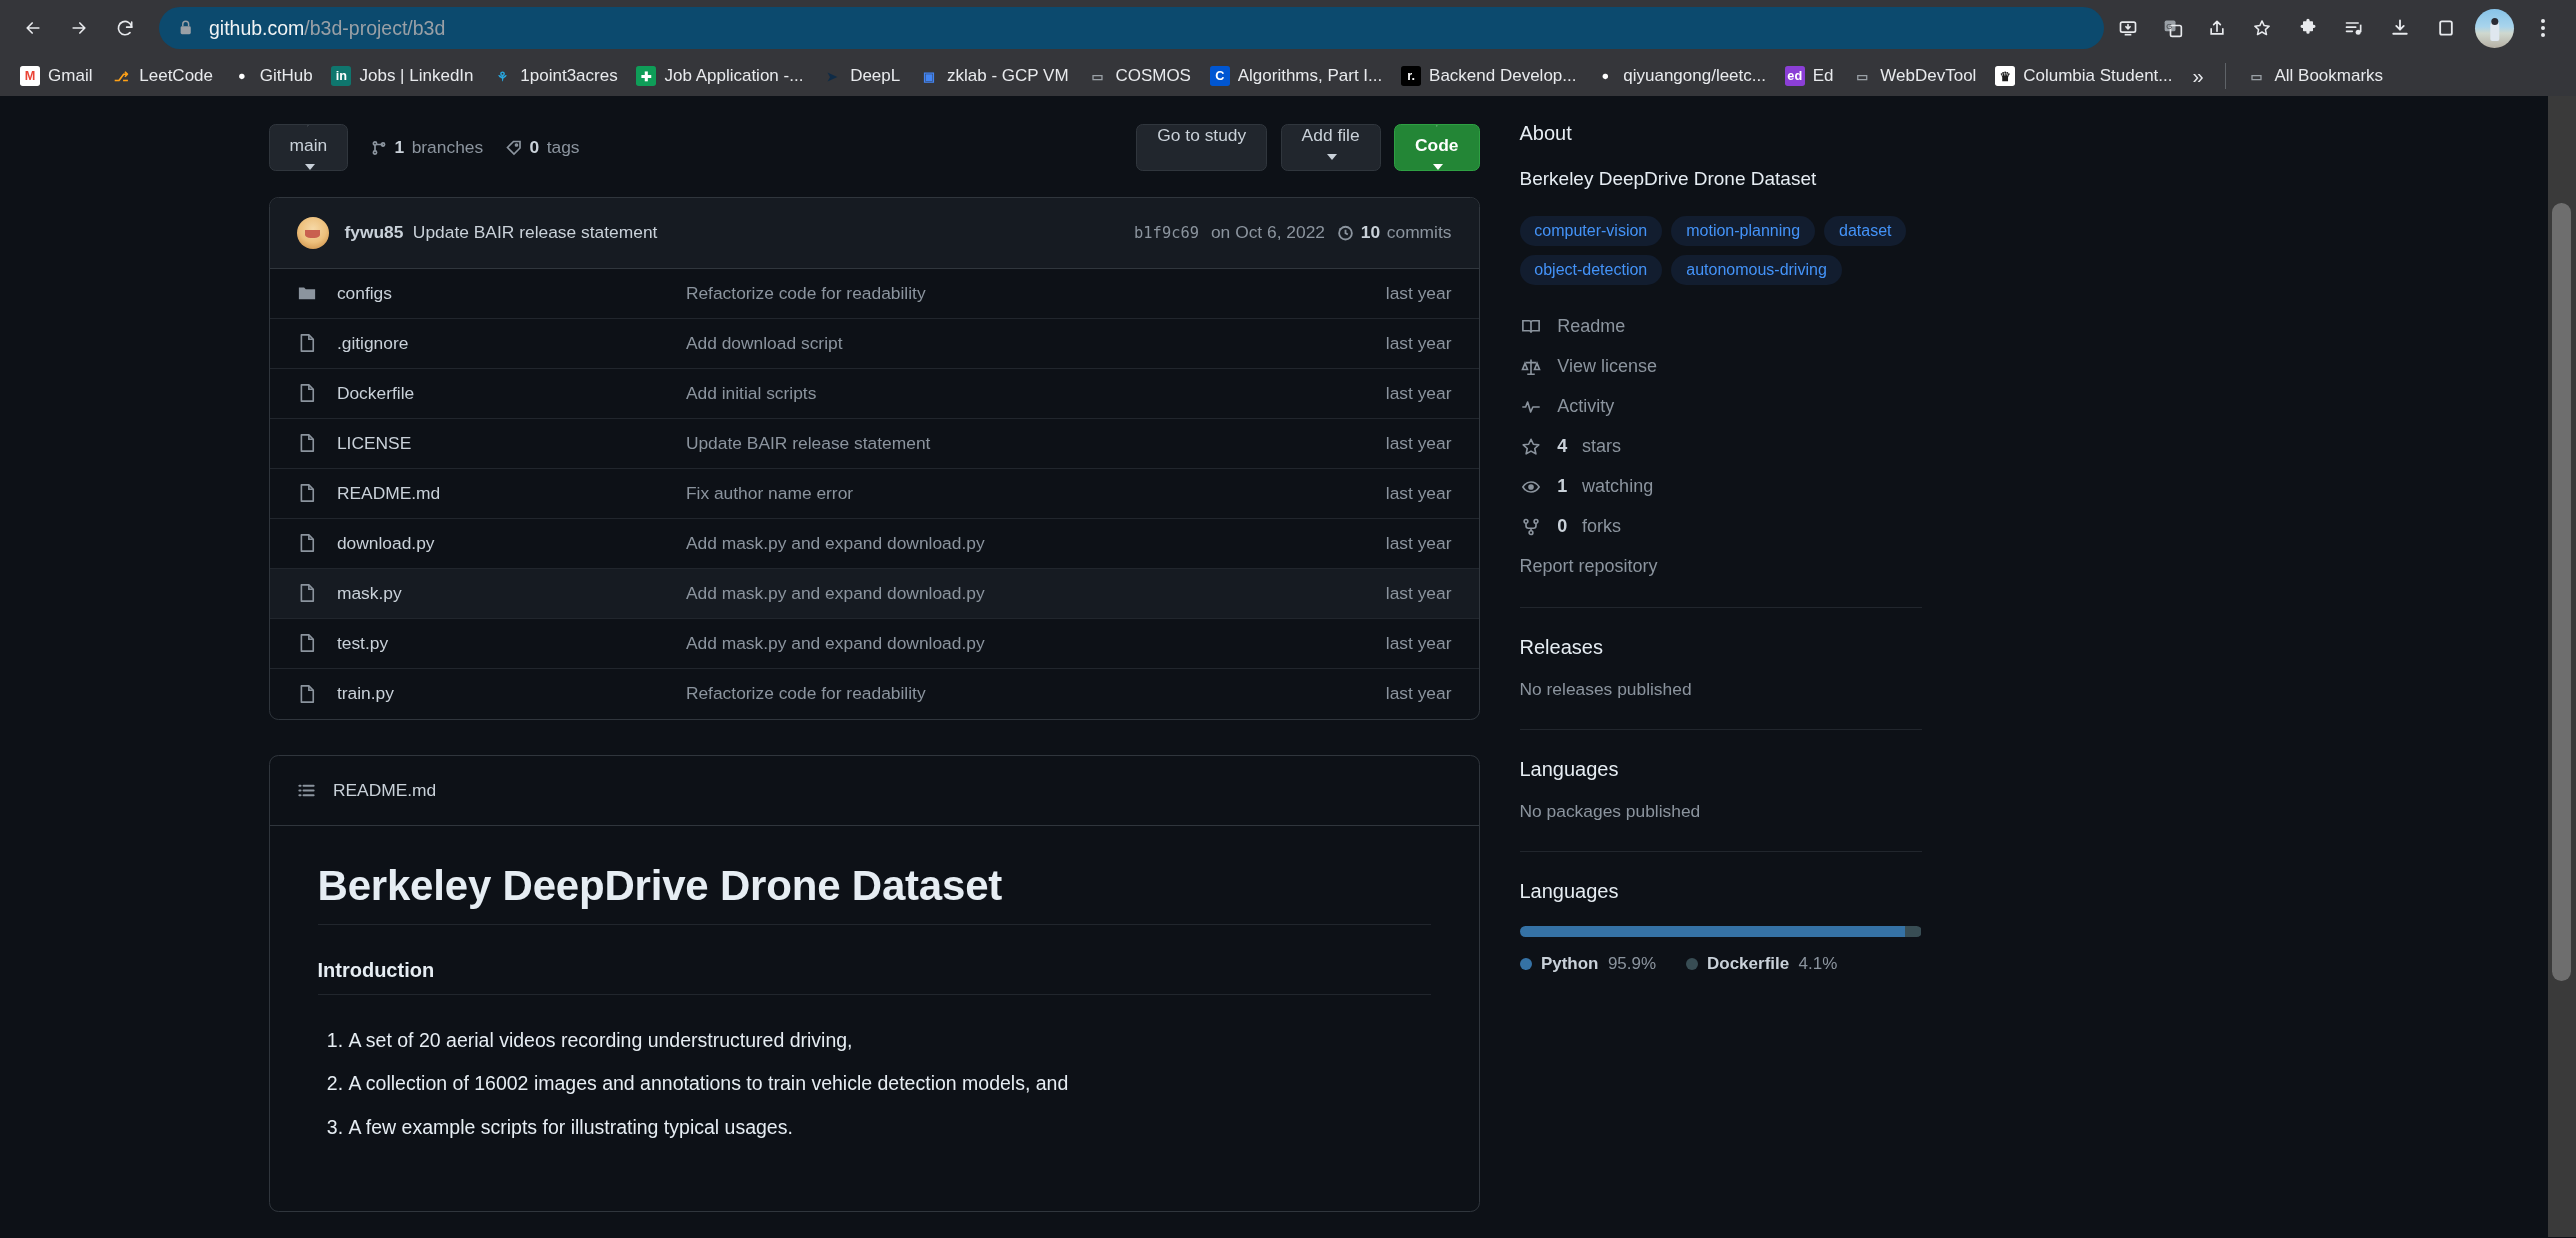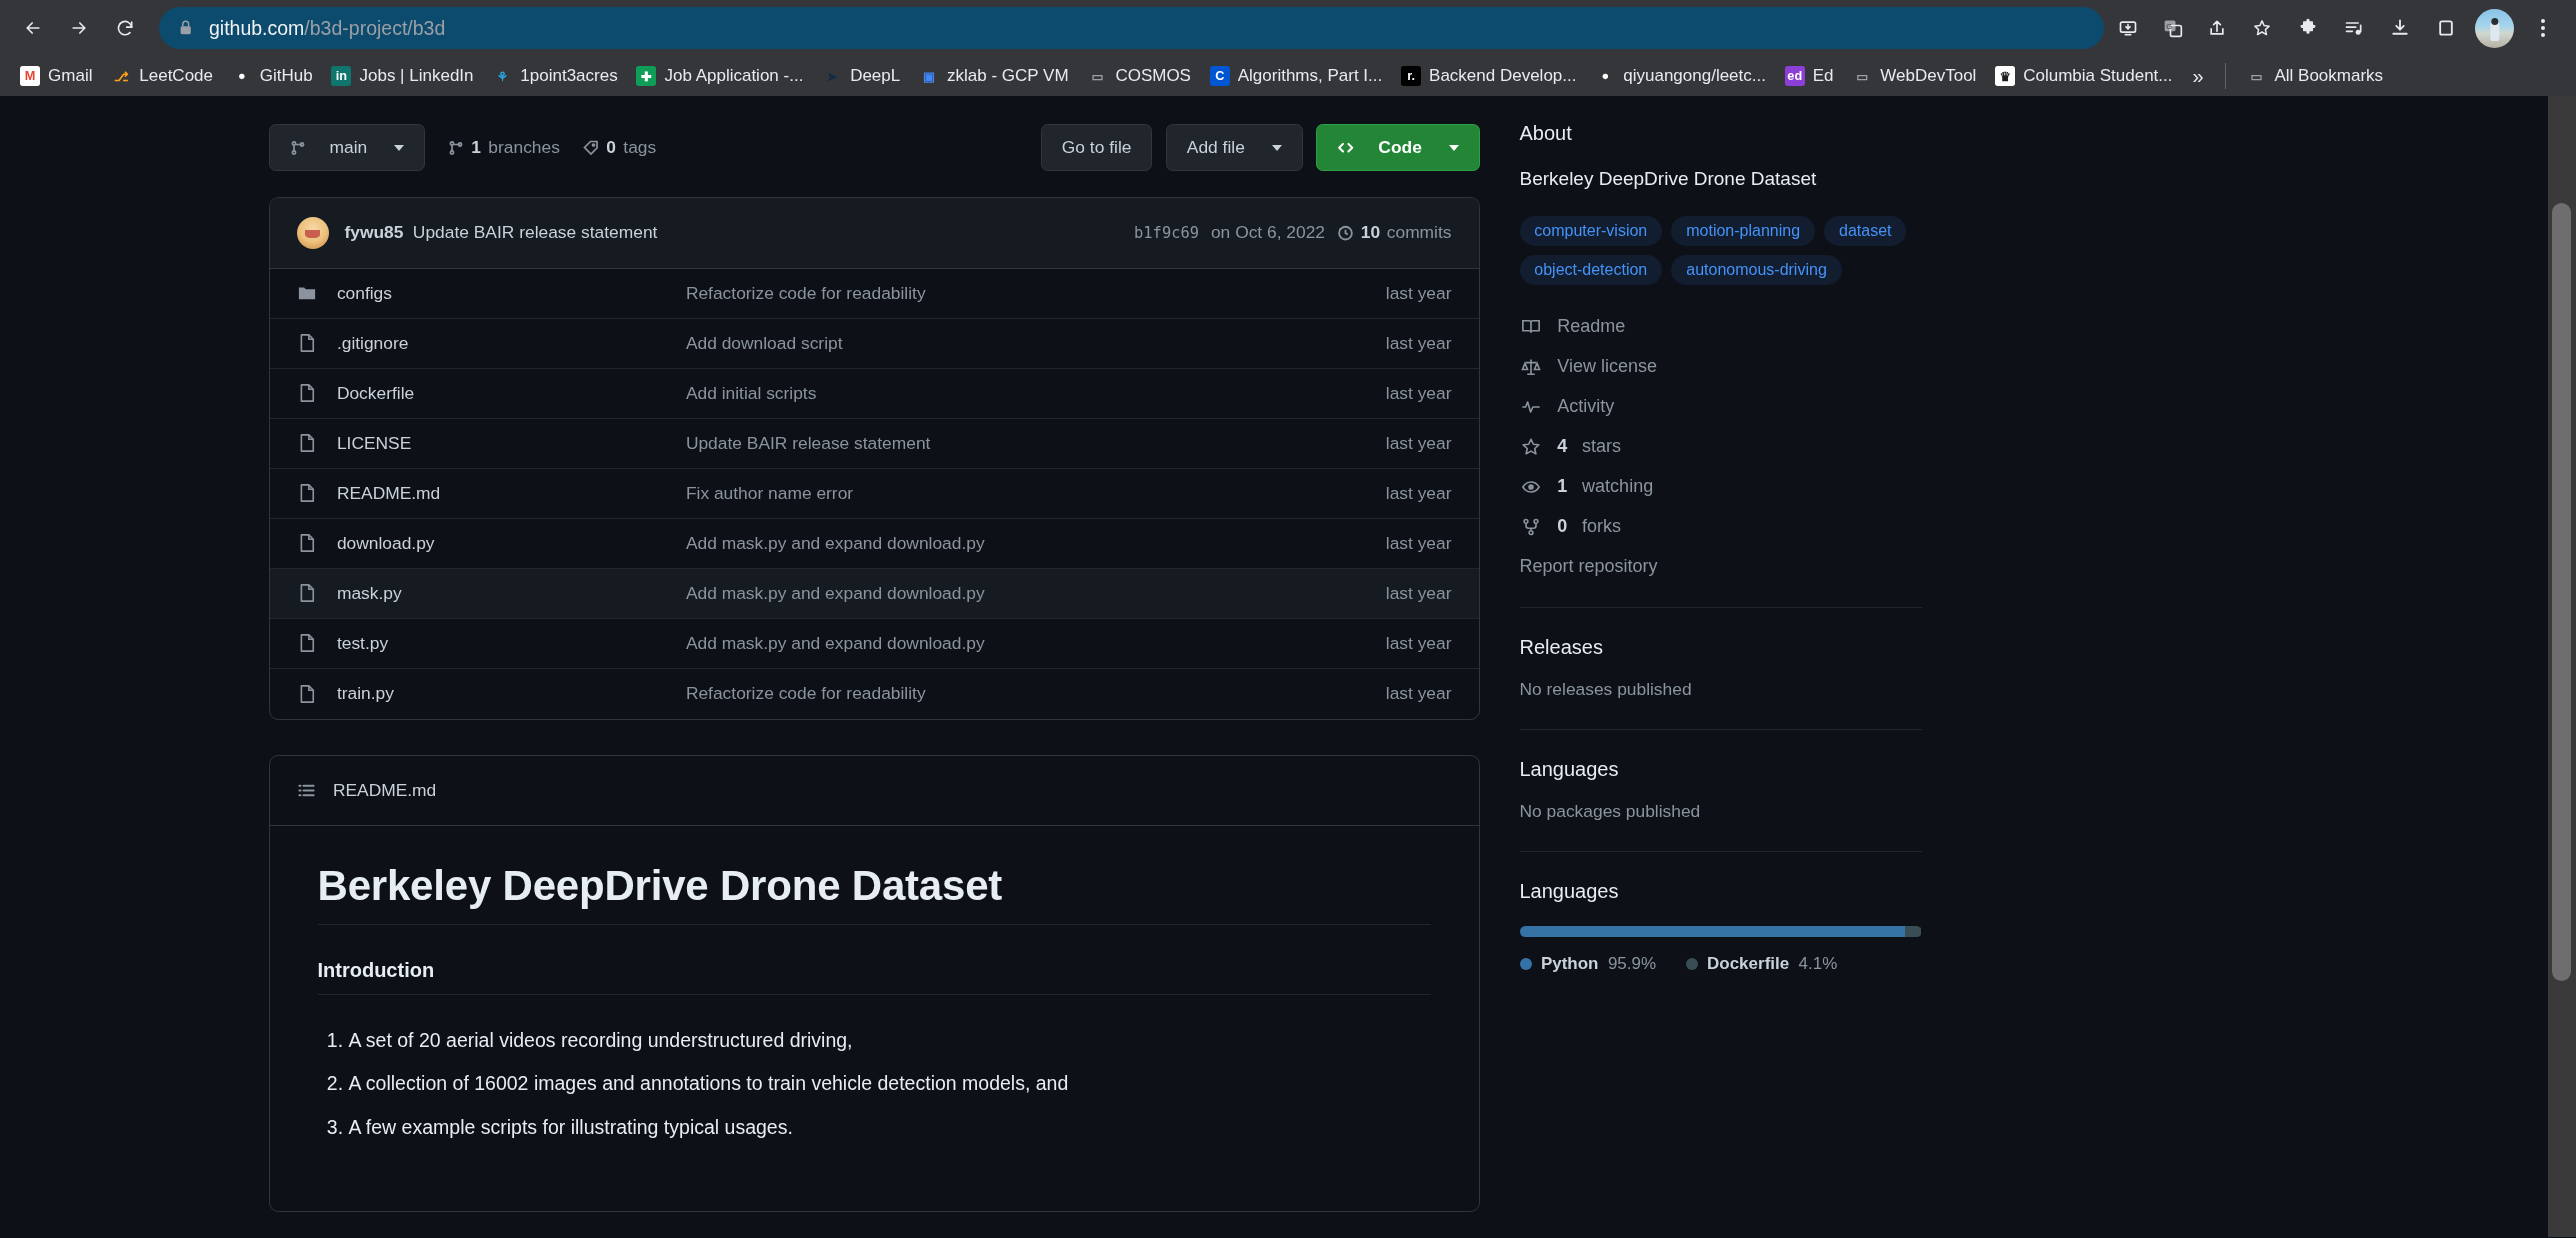--- a/index.html
+++ b/index.html
@@ -135,28 +135,29 @@
   .col-main { width: 1211px; flex: 0 0 auto; }
   .col-side { width: 402px; flex: 0 0 auto; }
 
   
   .repo-toolbar {
     display: flex; align-items: center;
     height: 52px;
     margin-bottom: 23px;
   }
   .btn {
-    display: inline-flex; align-items: center; gap: 24px;
+    display: inline-flex; align-items: center; gap: 8px;
     background: #21262d;
     border: 0.7px solid #30363d;
     color: #c9d1d9;
     font-size: 17.4px;
     border-radius: 6.7px;
     padding: 0 20px;
     height: 47px;
+    flex-direction: column;
   }
   .btn.primary {
     background: #238636; border-color: #2ea043; color: #ffffff; font-weight: bold;
   }
   .caret { width: 0; height: 0; border-left: 5.4px solid transparent; border-right: 5.4px solid transparent; border-top: 6px solid currentColor; display:inline-block; margin-left: 2.7px; }
   .meta-link {
     display: inline-flex; align-items: center; gap: 7.4px;
     color: #8b949e; font-size: 17.4px; margin-left: 23px;
   }
   .meta-link b { color: #c9d1d9; font-weight: bold; }
@@ -477,21 +478,21 @@
             <path d="M1.5 7.5l6-6H14v6.5l-6 6z"></path>
               <circle cx="10.5" cy="5" r="1"></circle>
           </svg>
           <b>0</b>
           <span>tags</span>
         </span>
 
         <span class="spacer"></span>
 
         <div class="btn">
-          <span>Go to file</span>
+          <span>Go to study</span>
         </div>
         <div class="btn">
           <span>Add file</span>
           <span class="caret"></span>
         </div>
         <div class="btn primary">
           <svg width="17.4" height="17.4" viewBox="0 0 16 16" fill="none" stroke="#ffffff" stroke-width="1.9">
             <path d="M5.5 4.5L2 8l3.5 3.5M10.5 4.5L14 8l-3.5 3.5" stroke-linecap="round" stroke-linejoin="round"></path>
           </svg>
           <span>Code</span>

